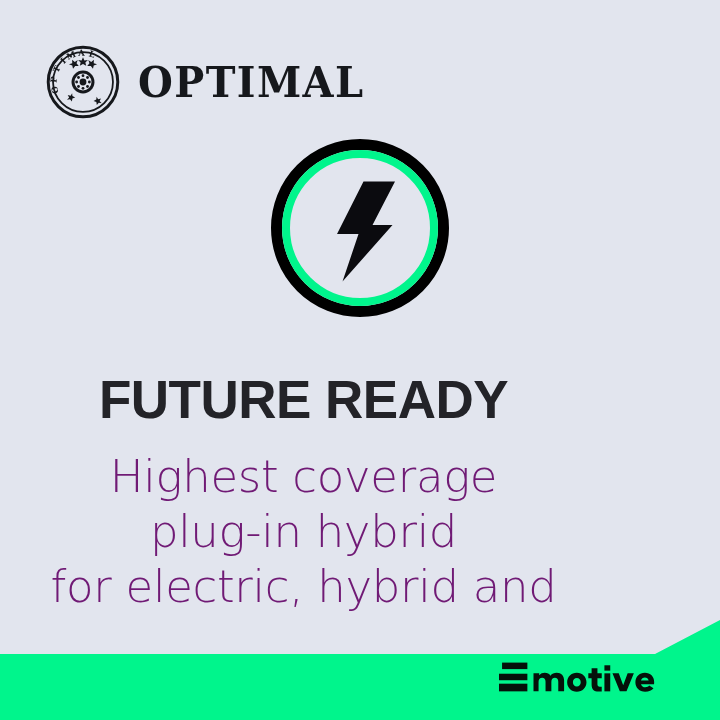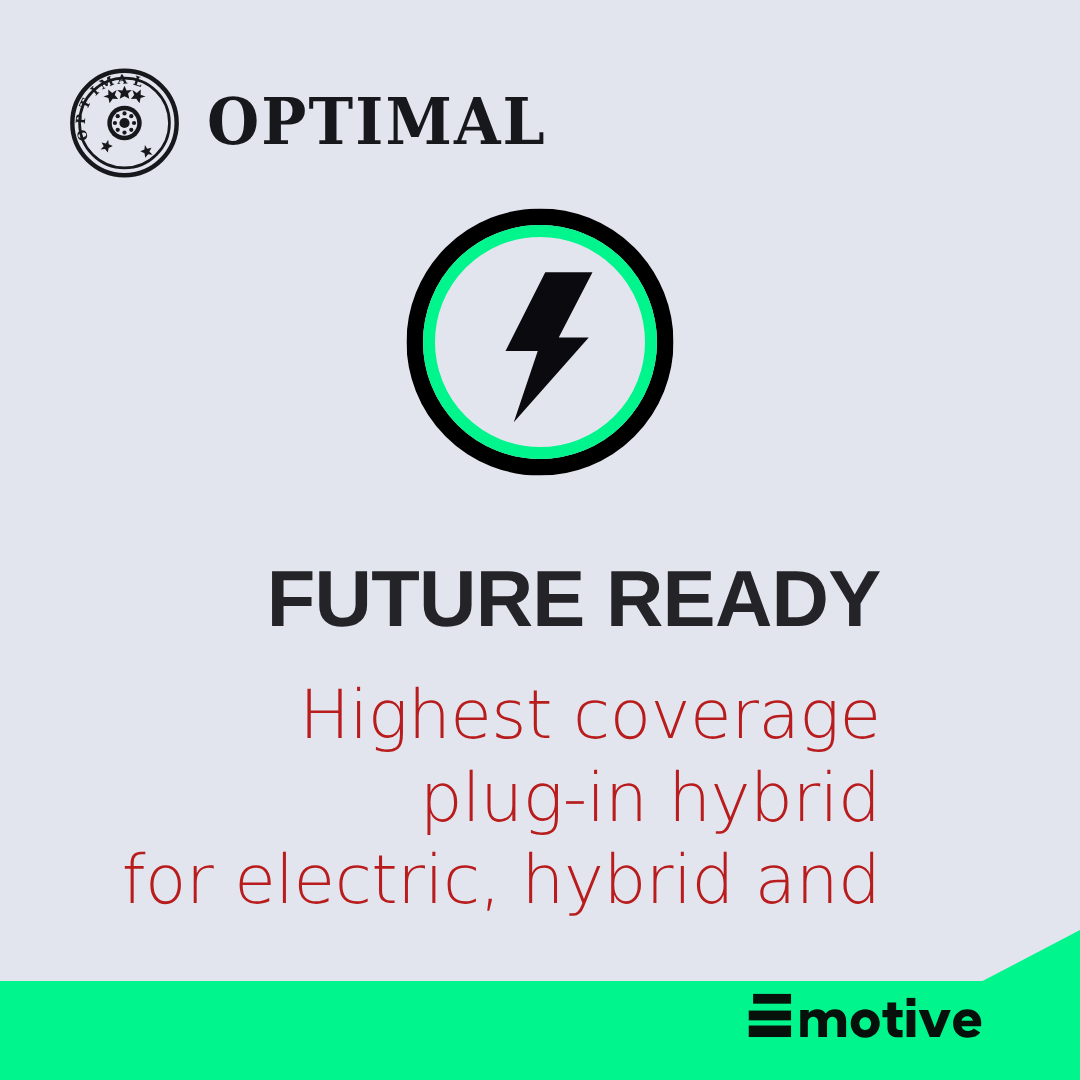--- a/index.html
+++ b/index.html
@@ -51,43 +51,43 @@
   }
   .emblem {
     display: block;
     width: 178px;
     height: 178px;
   }
 
   
   .copy-block {
     position: absolute;
-    left: 0;
+    left: 10px;
     top: 372px;
     width: 587px;
-    text-align: right;
+    text-align: center;
   }
   .headline {
     font-family: "Liberation Sans", sans-serif;
     font-weight: 700;
     font-size: 53px;
     line-height: 1.06;
     letter-spacing: -0.5px;
     color: #232328;
     margin: 0;
     white-space: nowrap;
   }
   .subcopy {
     margin: 22px 0 0 0;
     font-family: "DejaVu Sans", sans-serif;
     font-weight: 300;
     font-size: 45px;
     line-height: 1.22;
     letter-spacing: -0.3px;
-    color: #b91c1c;
+    color: #701a75;
   }
   .subcopy .line {
     display: block;
     white-space: nowrap;
   }
 
   
   .banner {
     position: absolute;
     left: 0;

